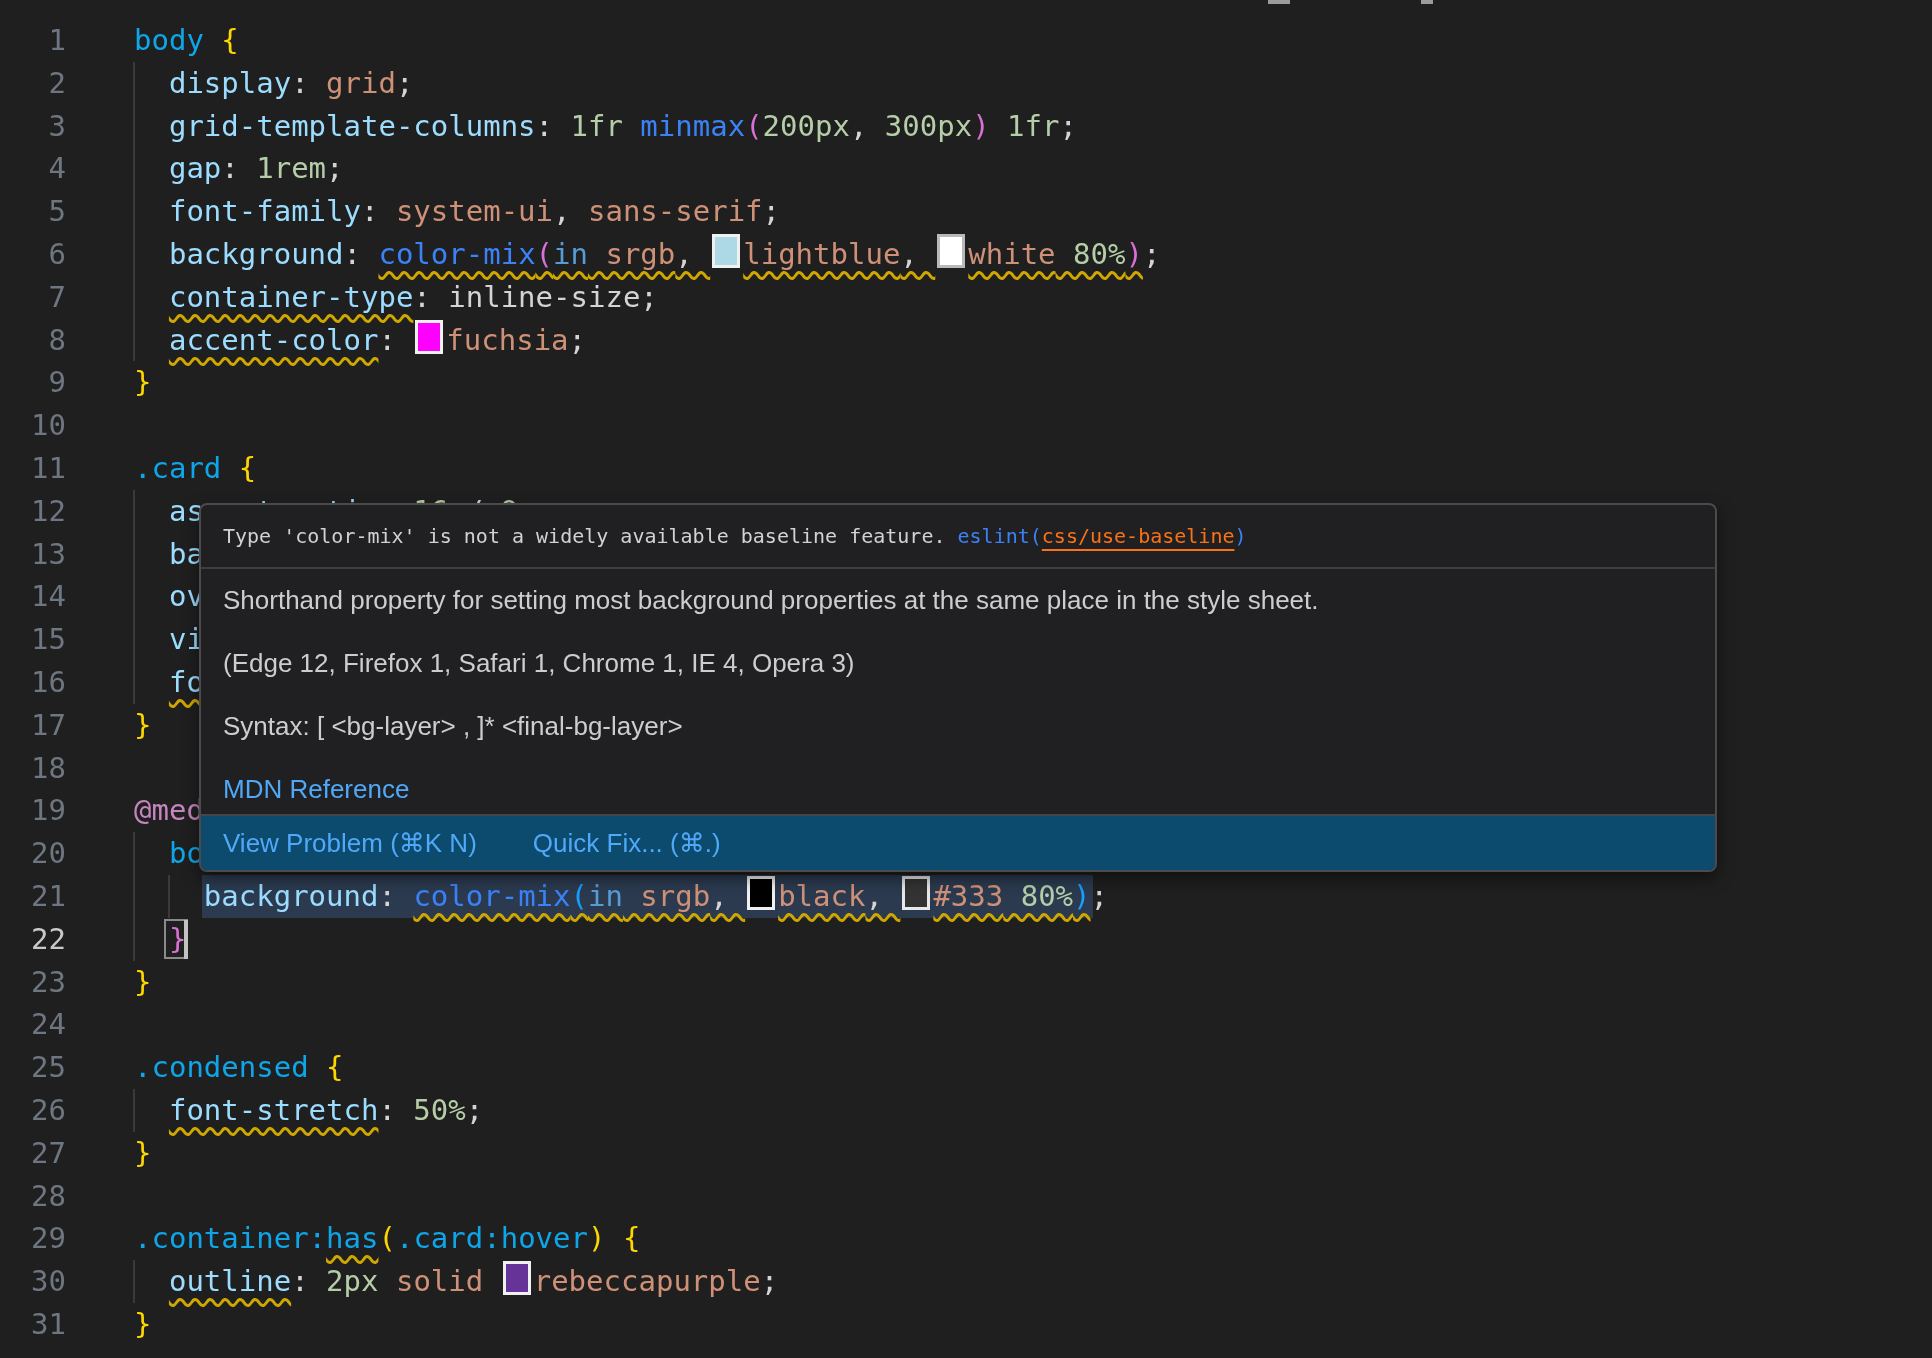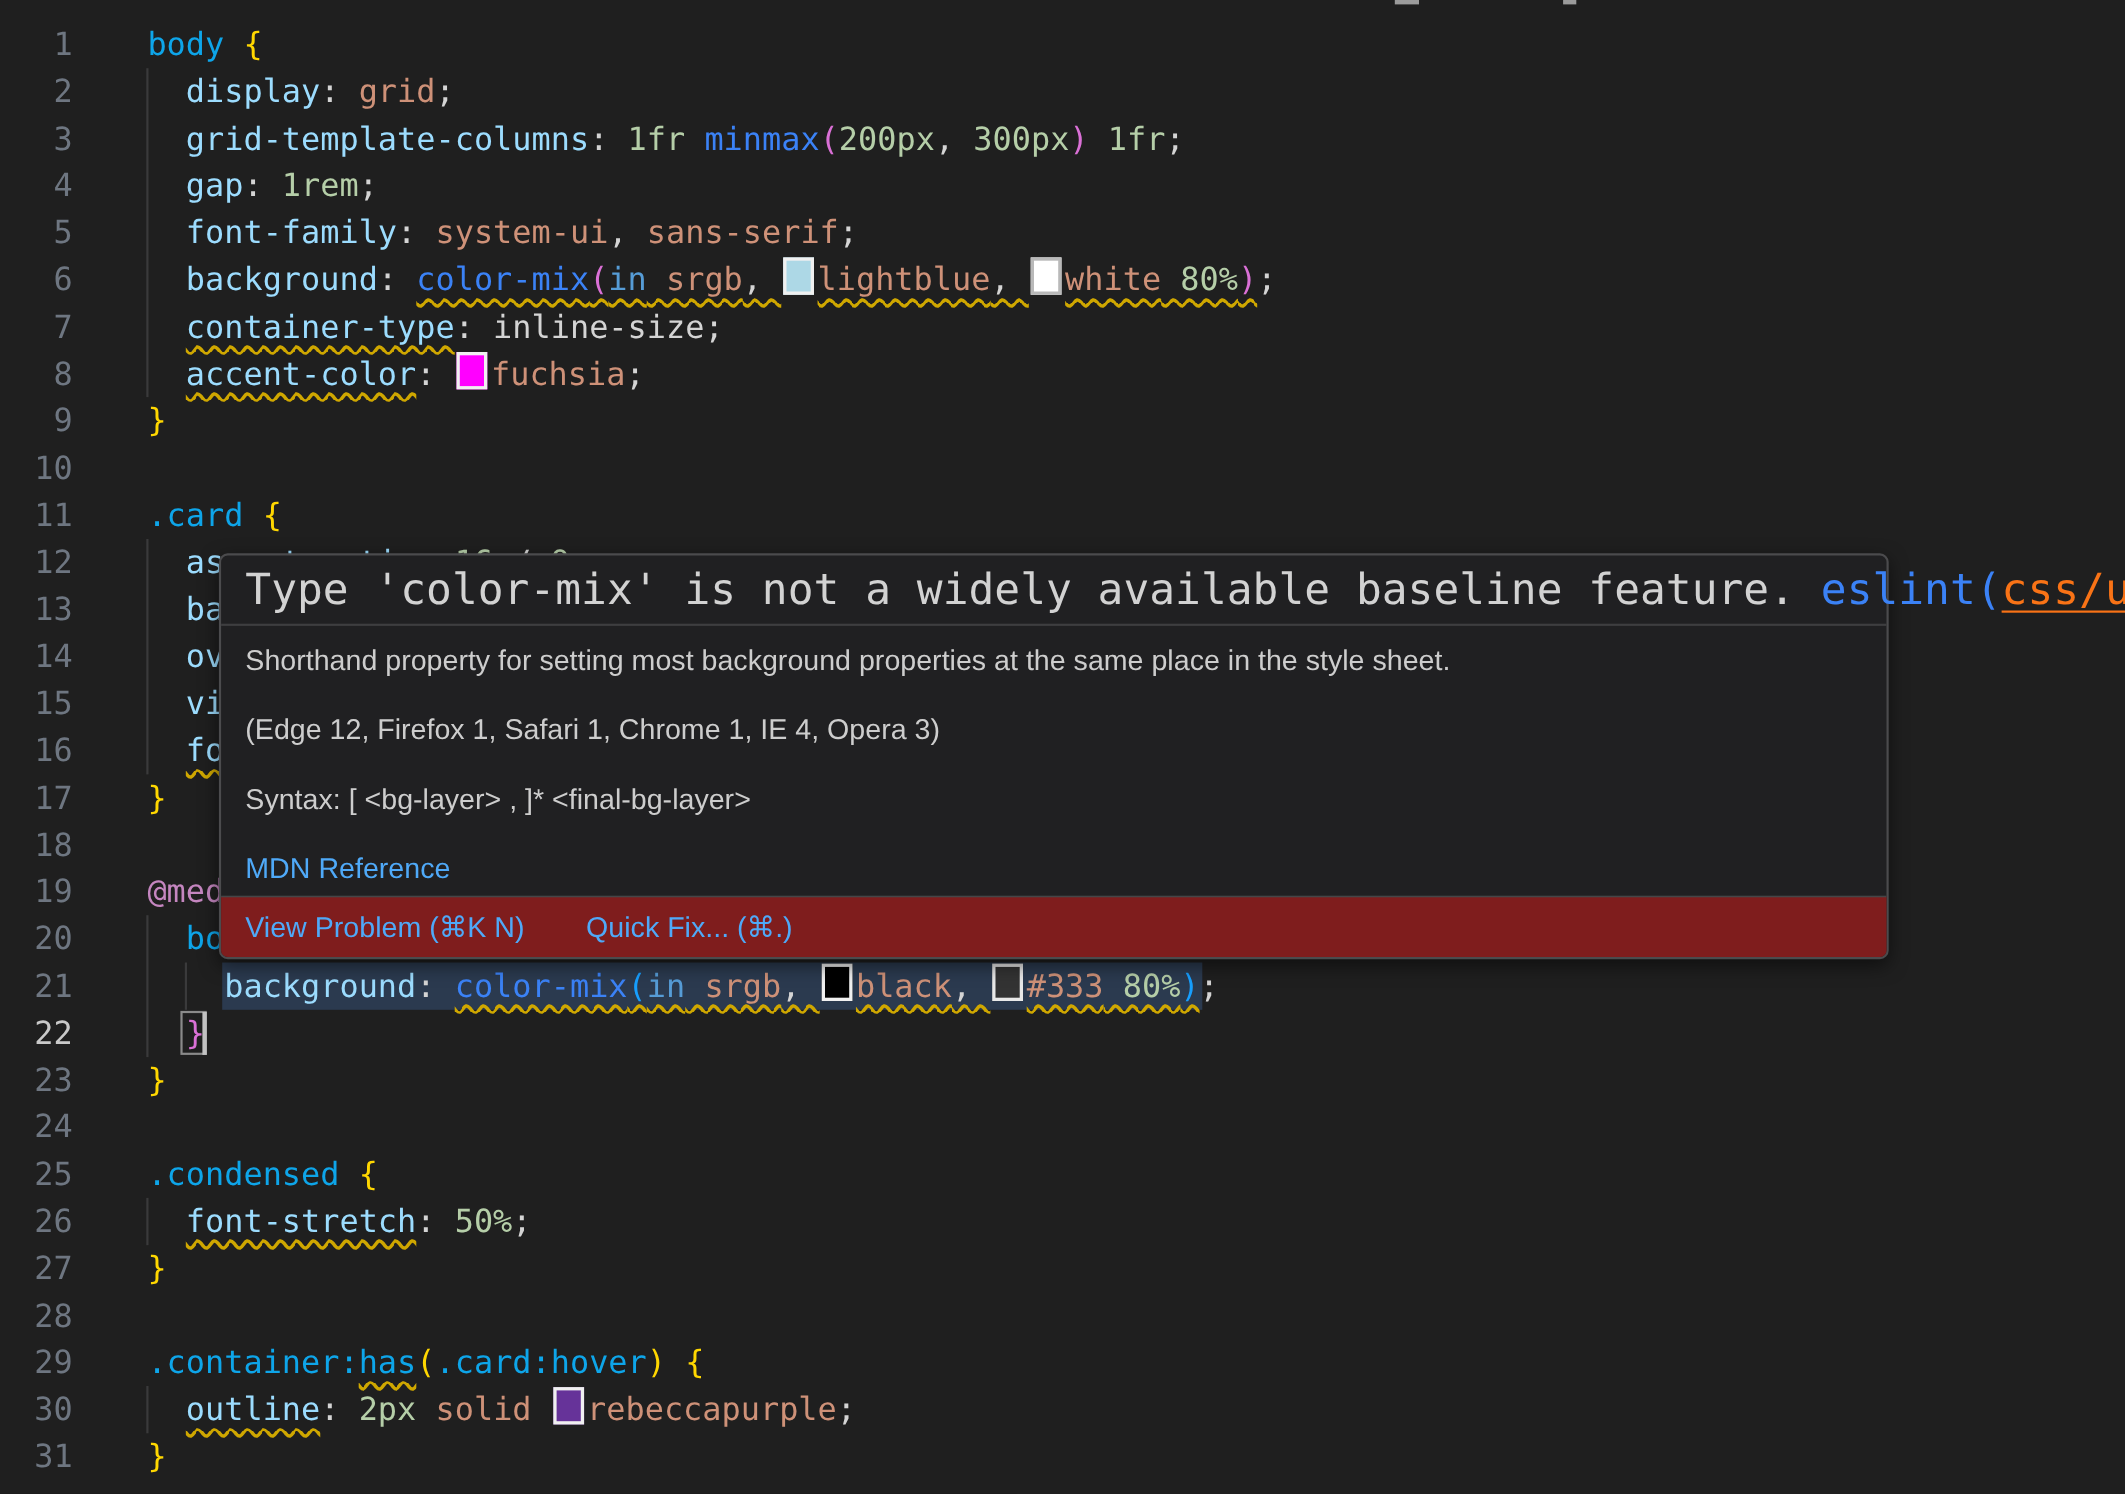--- a/index.html
+++ b/index.html
@@ -20,27 +20,27 @@
   .hl{position:absolute;top:0;height:100%;background:#2b3a4f;z-index:0;}
   .guide{position:absolute;width:2px;background:#3a3a3b;z-index:0;}
   .bbox{position:absolute;top:1px;height:40px;border:2px solid #8a8a8a;box-sizing:border-box;z-index:0;}
   .cursor{position:absolute;top:2px;width:4px;height:39px;background:#c2c2c2;z-index:2;}
   .artifact{position:absolute;top:0;height:4px;background:#9b9b9b;}
   
   #tooltip{position:absolute;left:199px;top:503px;width:1518px;height:369px;box-sizing:border-box;
            background:#202022;border:2px solid #4b4b4d;border-radius:8px;z-index:5;
            box-shadow:0 6px 16px rgba(0,0,0,.5);}
   .hv-row1{height:64px;display:flex;align-items:center;padding:0 22px;white-space:pre;
-           font-size:39px;color:#d2d2d2;border-bottom:2px solid #3e3e40;box-sizing:border-box;}
+           font-size:20px;color:#d2d2d2;border-bottom:2px solid #3e3e40;box-sizing:border-box;}
   .hv-dim{color:#3b82f6;}
   .hv-link{color:#f97316;text-decoration:underline;text-decoration-thickness:2px;text-underline-offset:6px;cursor:pointer;}
   .hv-body{padding:16px 22px 0;font-family:"Liberation Sans",sans-serif;font-size:26px;color:#cdcdcd;}
   .hv-p{margin:0 0 33px;line-height:30px;}
   .hv-mdn{color:#4fa9f8;cursor:pointer;text-decoration:none;}
-  .hv-actions{position:absolute;left:0;right:0;bottom:0;height:56px;background:#7f1d1d;
+  .hv-actions{position:absolute;left:0;right:0;bottom:0;height:56px;background:#0c4a6e;
               border-top:2px solid #454547;box-sizing:border-box;border-radius:0 0 6px 6px;
               display:flex;align-items:center;gap:56px;padding:0 22px;
               font-family:"Liberation Sans",sans-serif;font-size:26px;}
   .hv-action{color:#4fa9f8;cursor:pointer;white-space:pre;}
 </style>
 </head>
 <body>
 
 <div id="editor">
   <div id="guides">

